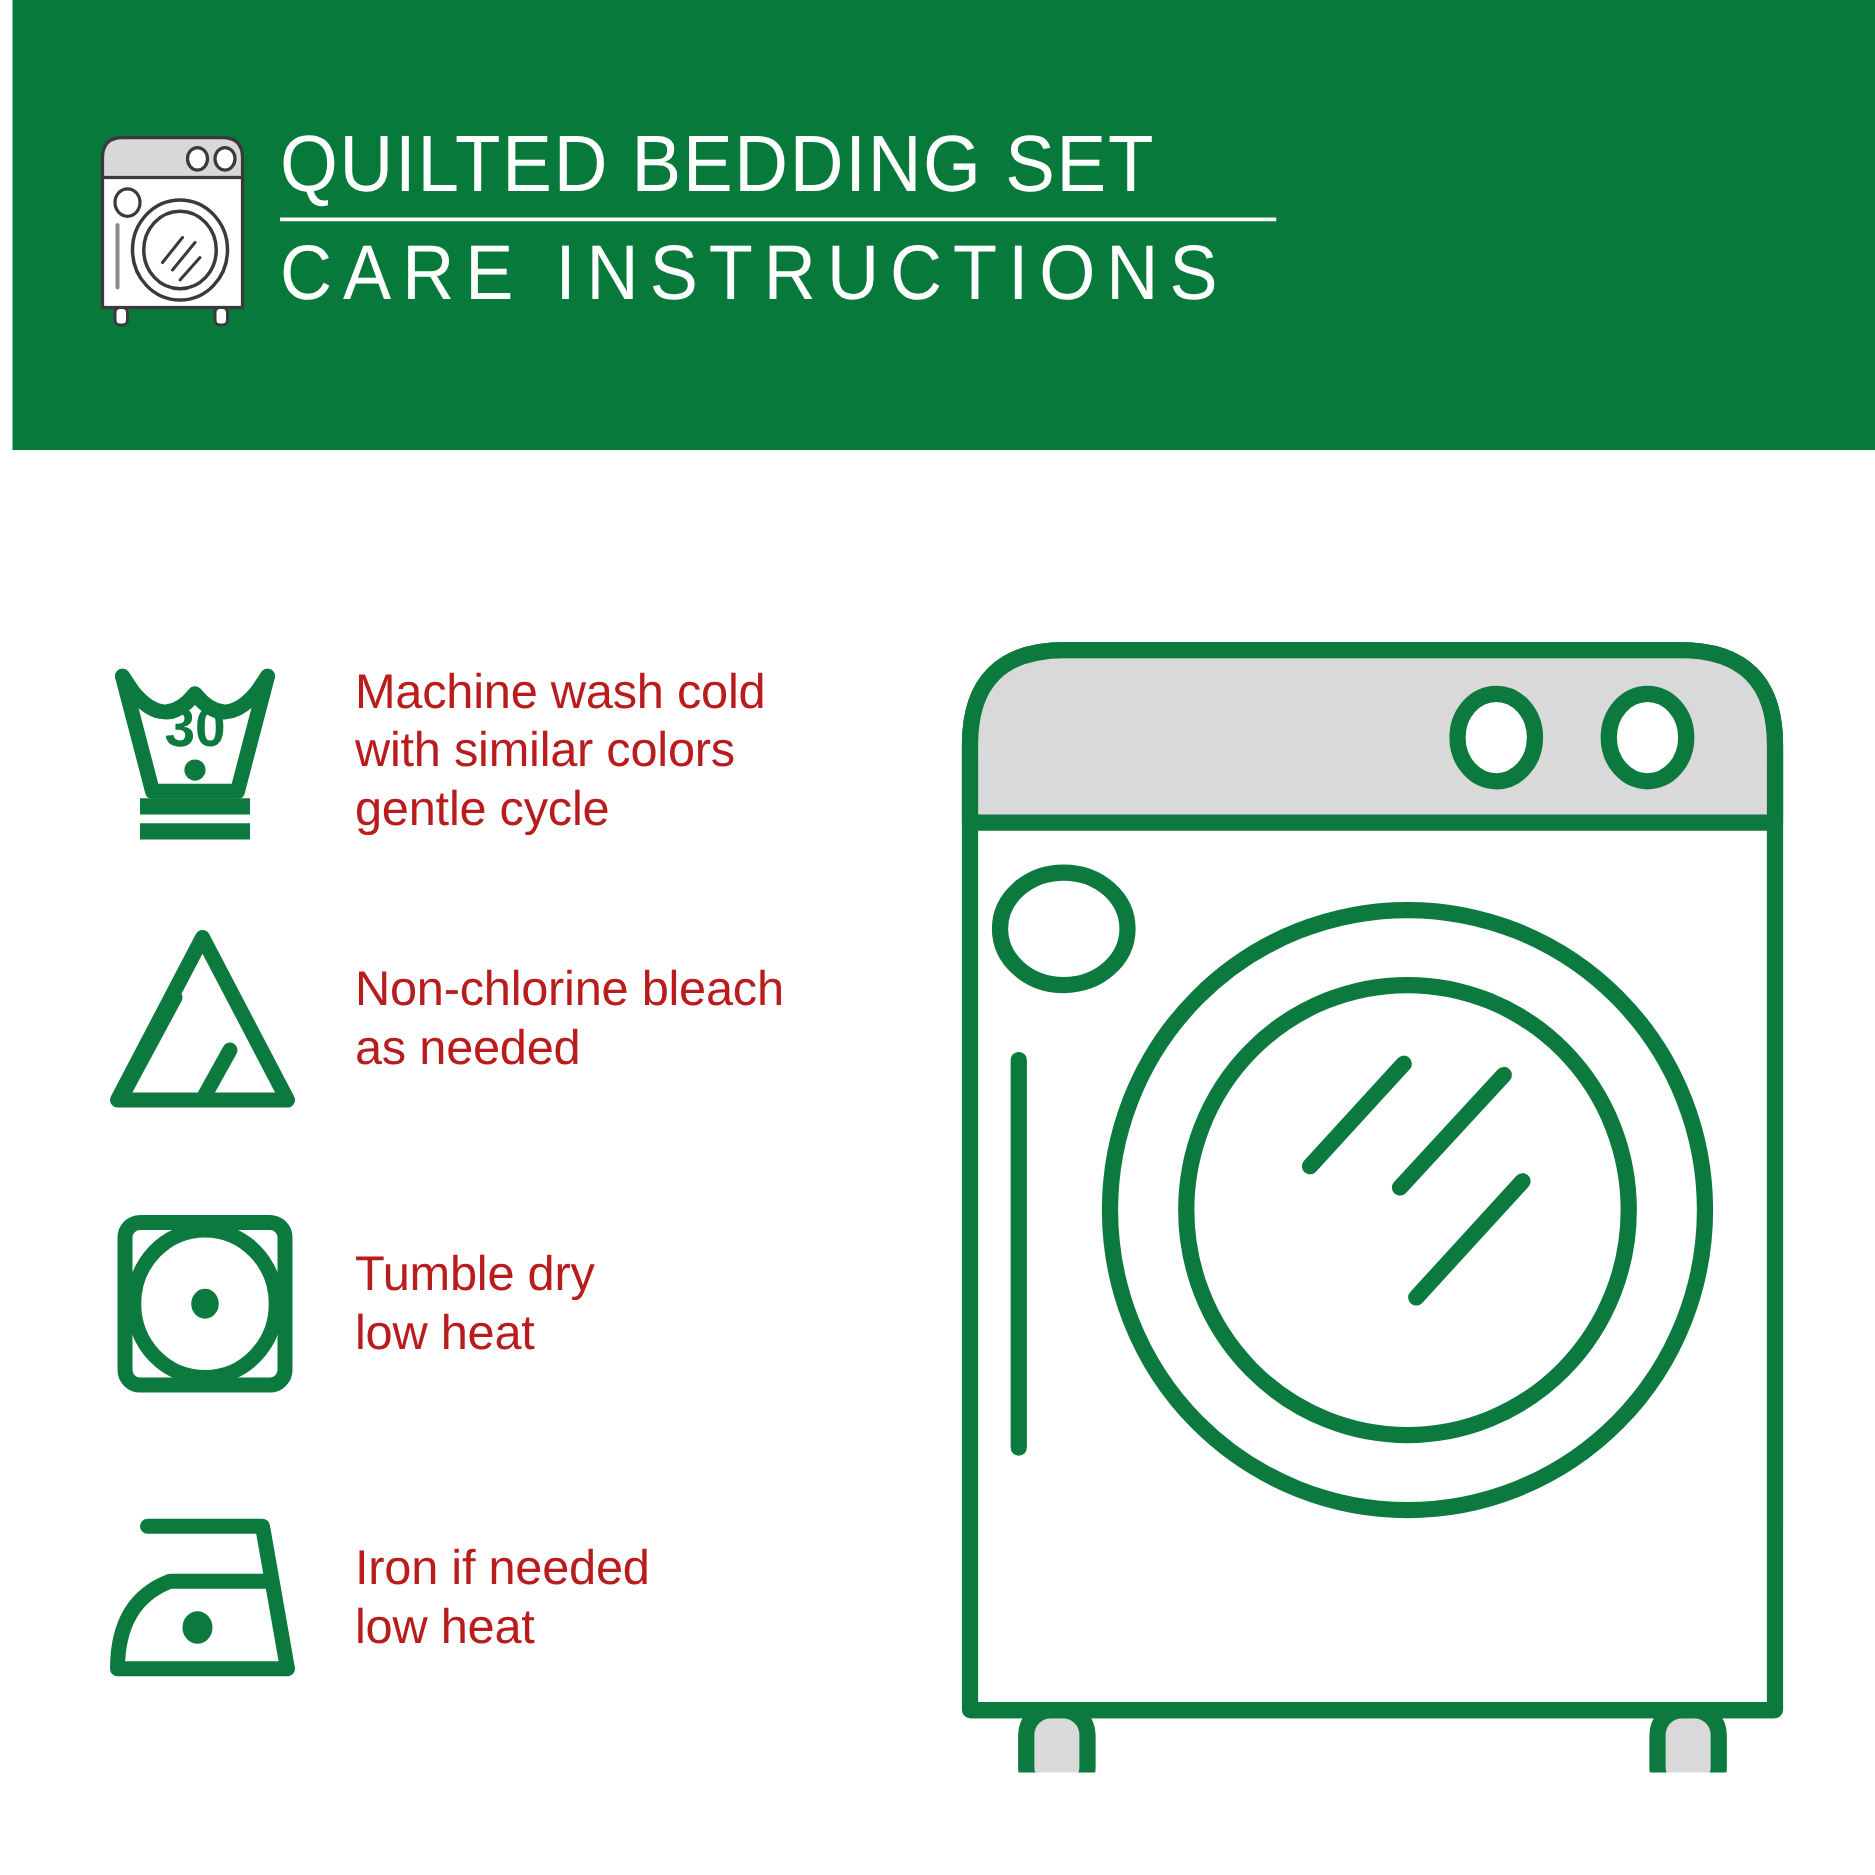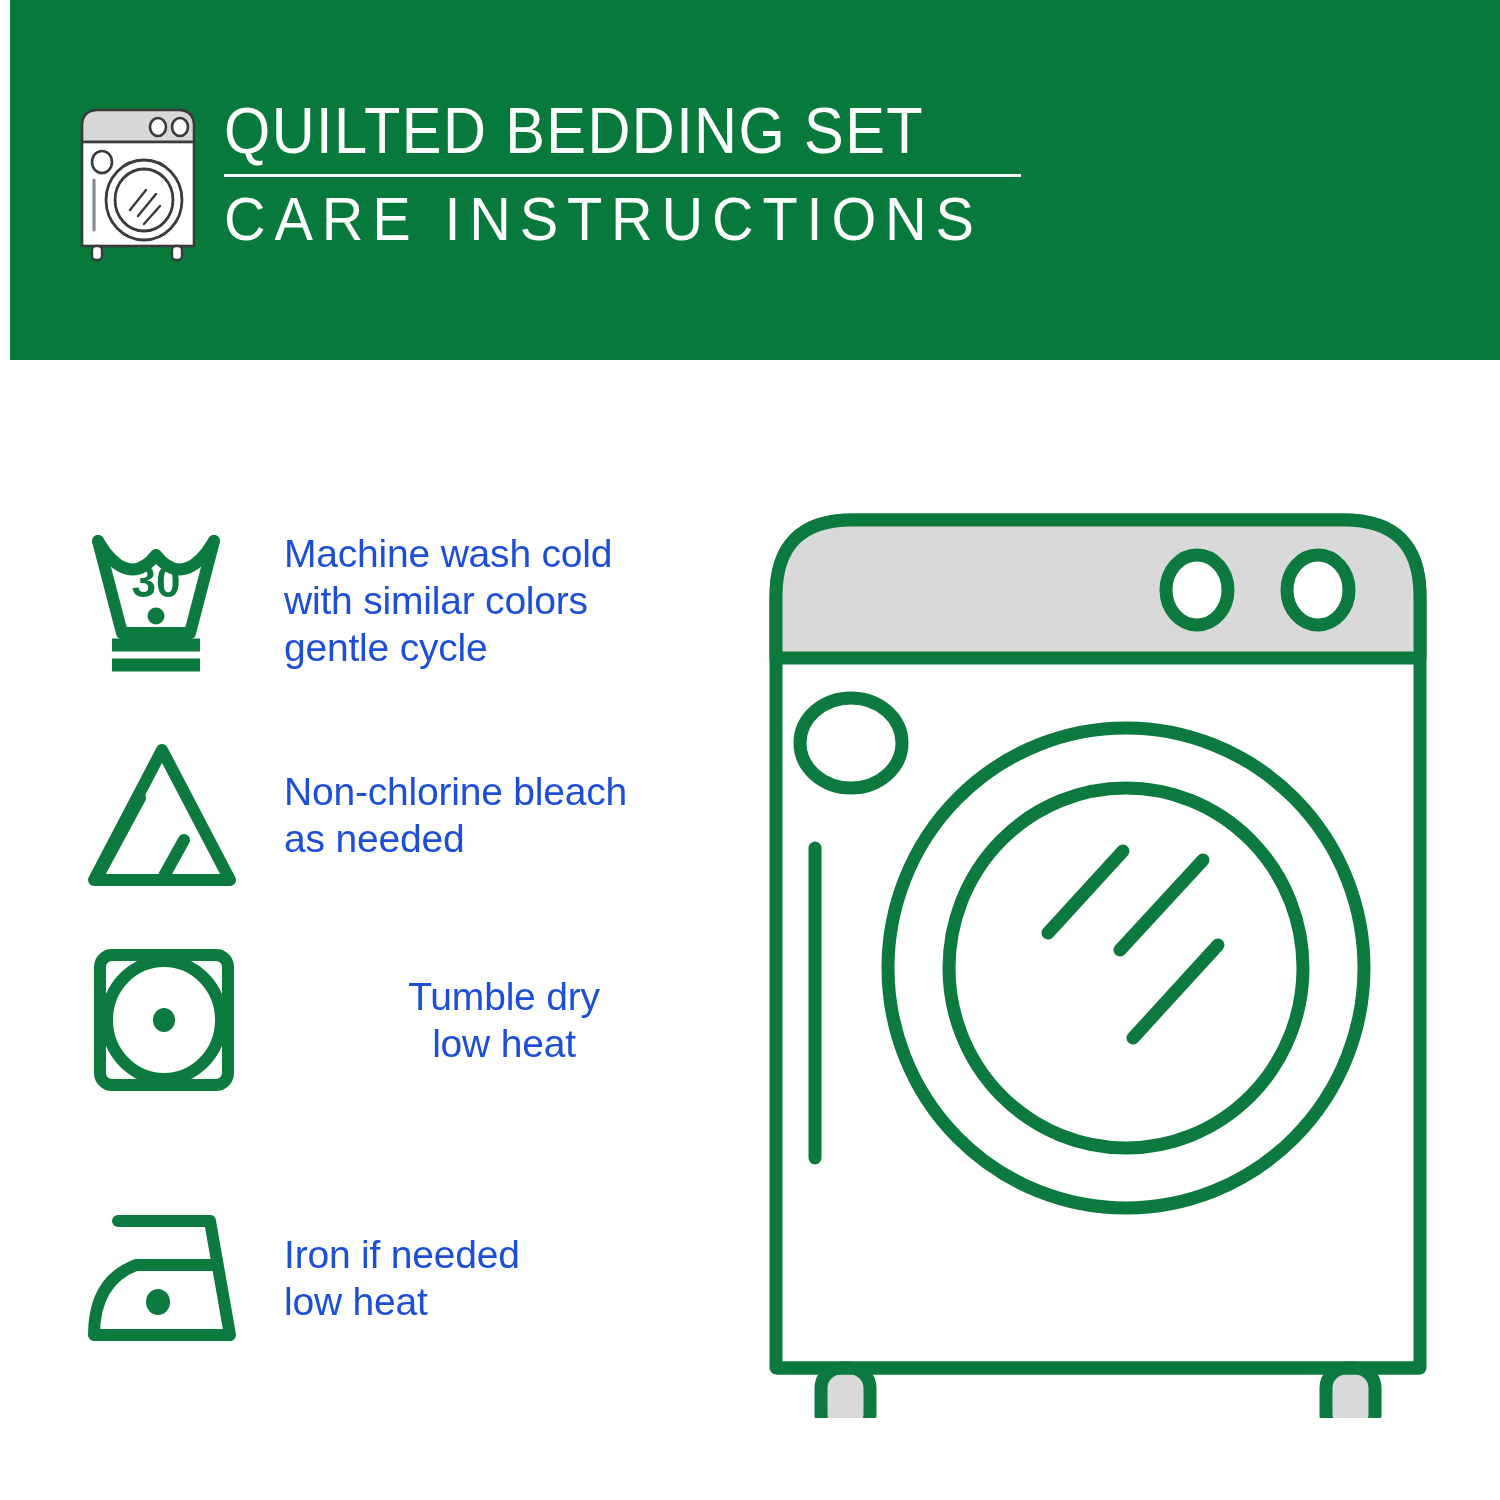--- a/index.html
+++ b/index.html
@@ -84,36 +84,36 @@
   .care-row {
     position: absolute;
     left: 72px;
     width: 640px;
     height: 160px;
     display: flex;
     align-items: center;
   }
   .care-row[data-row="0"] { top: 160px; }
   .care-row[data-row="1"] { top: 375px; justify-content: flex-end; }
-  .care-row[data-row="2"] { top: 580px; text-align: center; }
+  .care-row[data-row="2"] { top: 603px; }
   .care-row[data-row="3"] { top: 838px; align-items: center; }
 
   .care-symbol {
     flex: 0 0 auto;
     width: 172px;
     height: 150px;
     display: flex;
     align-items: center;
     justify-content: flex-start;
   }
   .care-symbol svg { display: block; }
 
   .care-label {
     flex: 1 1 auto;
-    color: #1d4ed8;
+    color: #b91c1c;
     font-family: "Liberation Sans", sans-serif;
     font-size: 39px;
     font-weight: 400;
     line-height: 47px;
     letter-spacing: -0.2px;
     white-space: pre-line;
     margin-left: 28px;
   }
 
   

